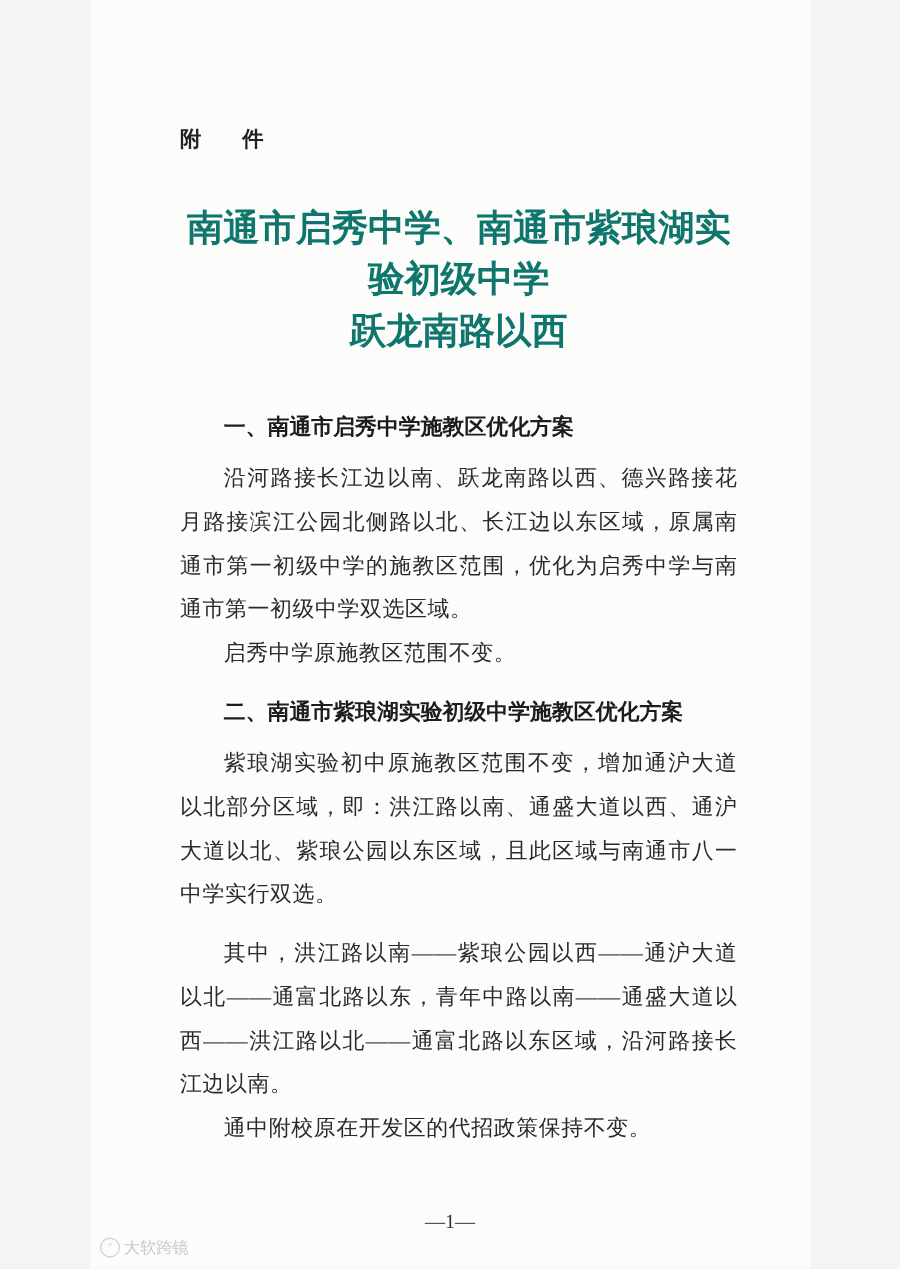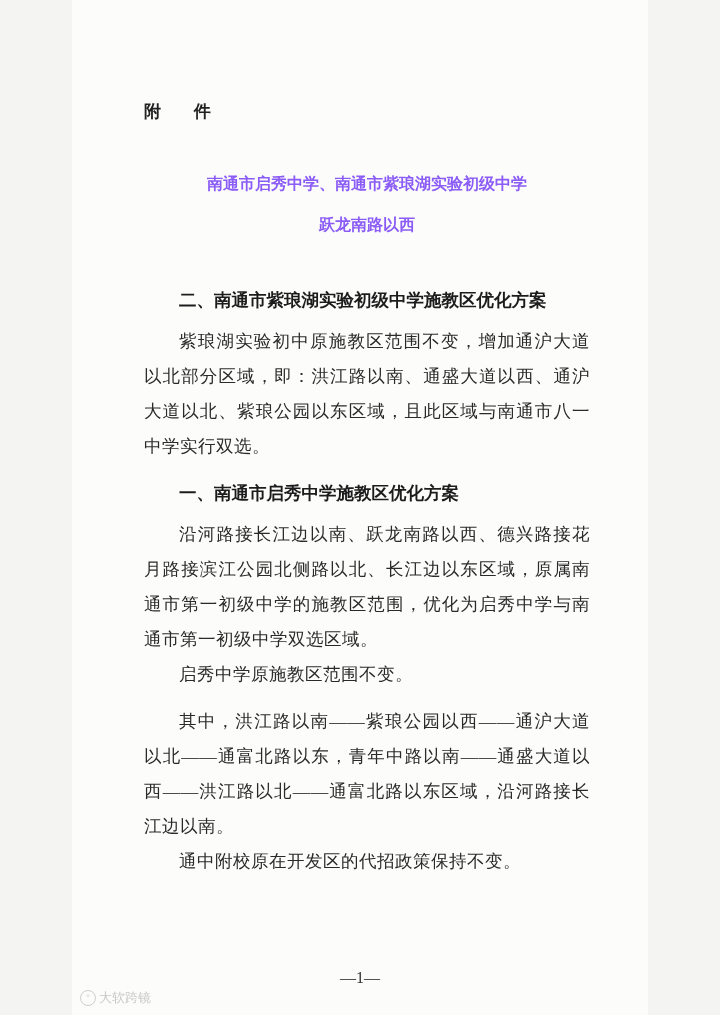--- a/index.html
+++ b/index.html
@@ -28,23 +28,23 @@
     font-size: 17px;
     font-weight: bold;
     letter-spacing: 14px;
     color: #222;
     margin-bottom: 40px;
     font-family: "Liberation Sans", "DejaVu Sans", sans-serif;
   }
   .doc-title {
     text-align: center;
     font-weight: bold;
-    font-size: 16px;
+    font-size: 29px;
     line-height: 41px;
-    color: #8b5cf6;
+    color: #0f766e;
     font-family: "Liberation Sans", "DejaVu Sans", sans-serif;
     margin-bottom: 38px;
   }
   .section-heading {
     font-weight: bold;
     font-size: 17.5px;
     color: #1c1c1c;
     text-indent: 2em;
     line-height: 35px;
     margin: 0;
@@ -102,28 +102,28 @@
   <div class="content">
 
     <div class="attachment-label">附 件</div>
 
     <div class="doc-title">
       <div>南通市启秀中学、南通市紫琅湖实验初级中学</div>
       <div>跃龙南路以西</div>
     </div>
 
     <div class="section">
-      <p class="section-heading">二、南通市紫琅湖实验初级中学施教区优化方案</p>
-      <p class="para">紫琅湖实验初中原施教区范围不变，增加通沪大道以北部分区域，即：洪江路以南、通盛大道以西、通沪大道以北、紫琅公园以东区域，且此区域与南通市八一中学实行双选。</p>
+      <p class="section-heading">一、南通市启秀中学施教区优化方案</p>
+      <p class="para">沿河路接长江边以南、跃龙南路以西、德兴路接花月路接滨江公园北侧路以北、长江边以东区域，原属南通市第一初级中学的施教区范围，优化为启秀中学与南通市第一初级中学双选区域。</p>
+      <p class="para">启秀中学原施教区范围不变。</p>
     </div>
 
     <div class="section">
-      <p class="section-heading">一、南通市启秀中学施教区优化方案</p>
-      <p class="para">沿河路接长江边以南、跃龙南路以西、德兴路接花月路接滨江公园北侧路以北、长江边以东区域，原属南通市第一初级中学的施教区范围，优化为启秀中学与南通市第一初级中学双选区域。</p>
-      <p class="para">启秀中学原施教区范围不变。</p>
+      <p class="section-heading">二、南通市紫琅湖实验初级中学施教区优化方案</p>
+      <p class="para">紫琅湖实验初中原施教区范围不变，增加通沪大道以北部分区域，即：洪江路以南、通盛大道以西、通沪大道以北、紫琅公园以东区域，且此区域与南通市八一中学实行双选。</p>
     </div>
 
     <div class="section">
       <p class="para">其中，洪江路以南——紫琅公园以西——通沪大道以北——通富北路以东，青年中路以南——通盛大道以西——洪江路以北——通富北路以东区域，沿河路接长江边以南。</p>
       <p class="para">通中附校原在开发区的代招政策保持不变。</p>
     </div>
 
   </div>
 
   <div class="page-number">—1—</div>

